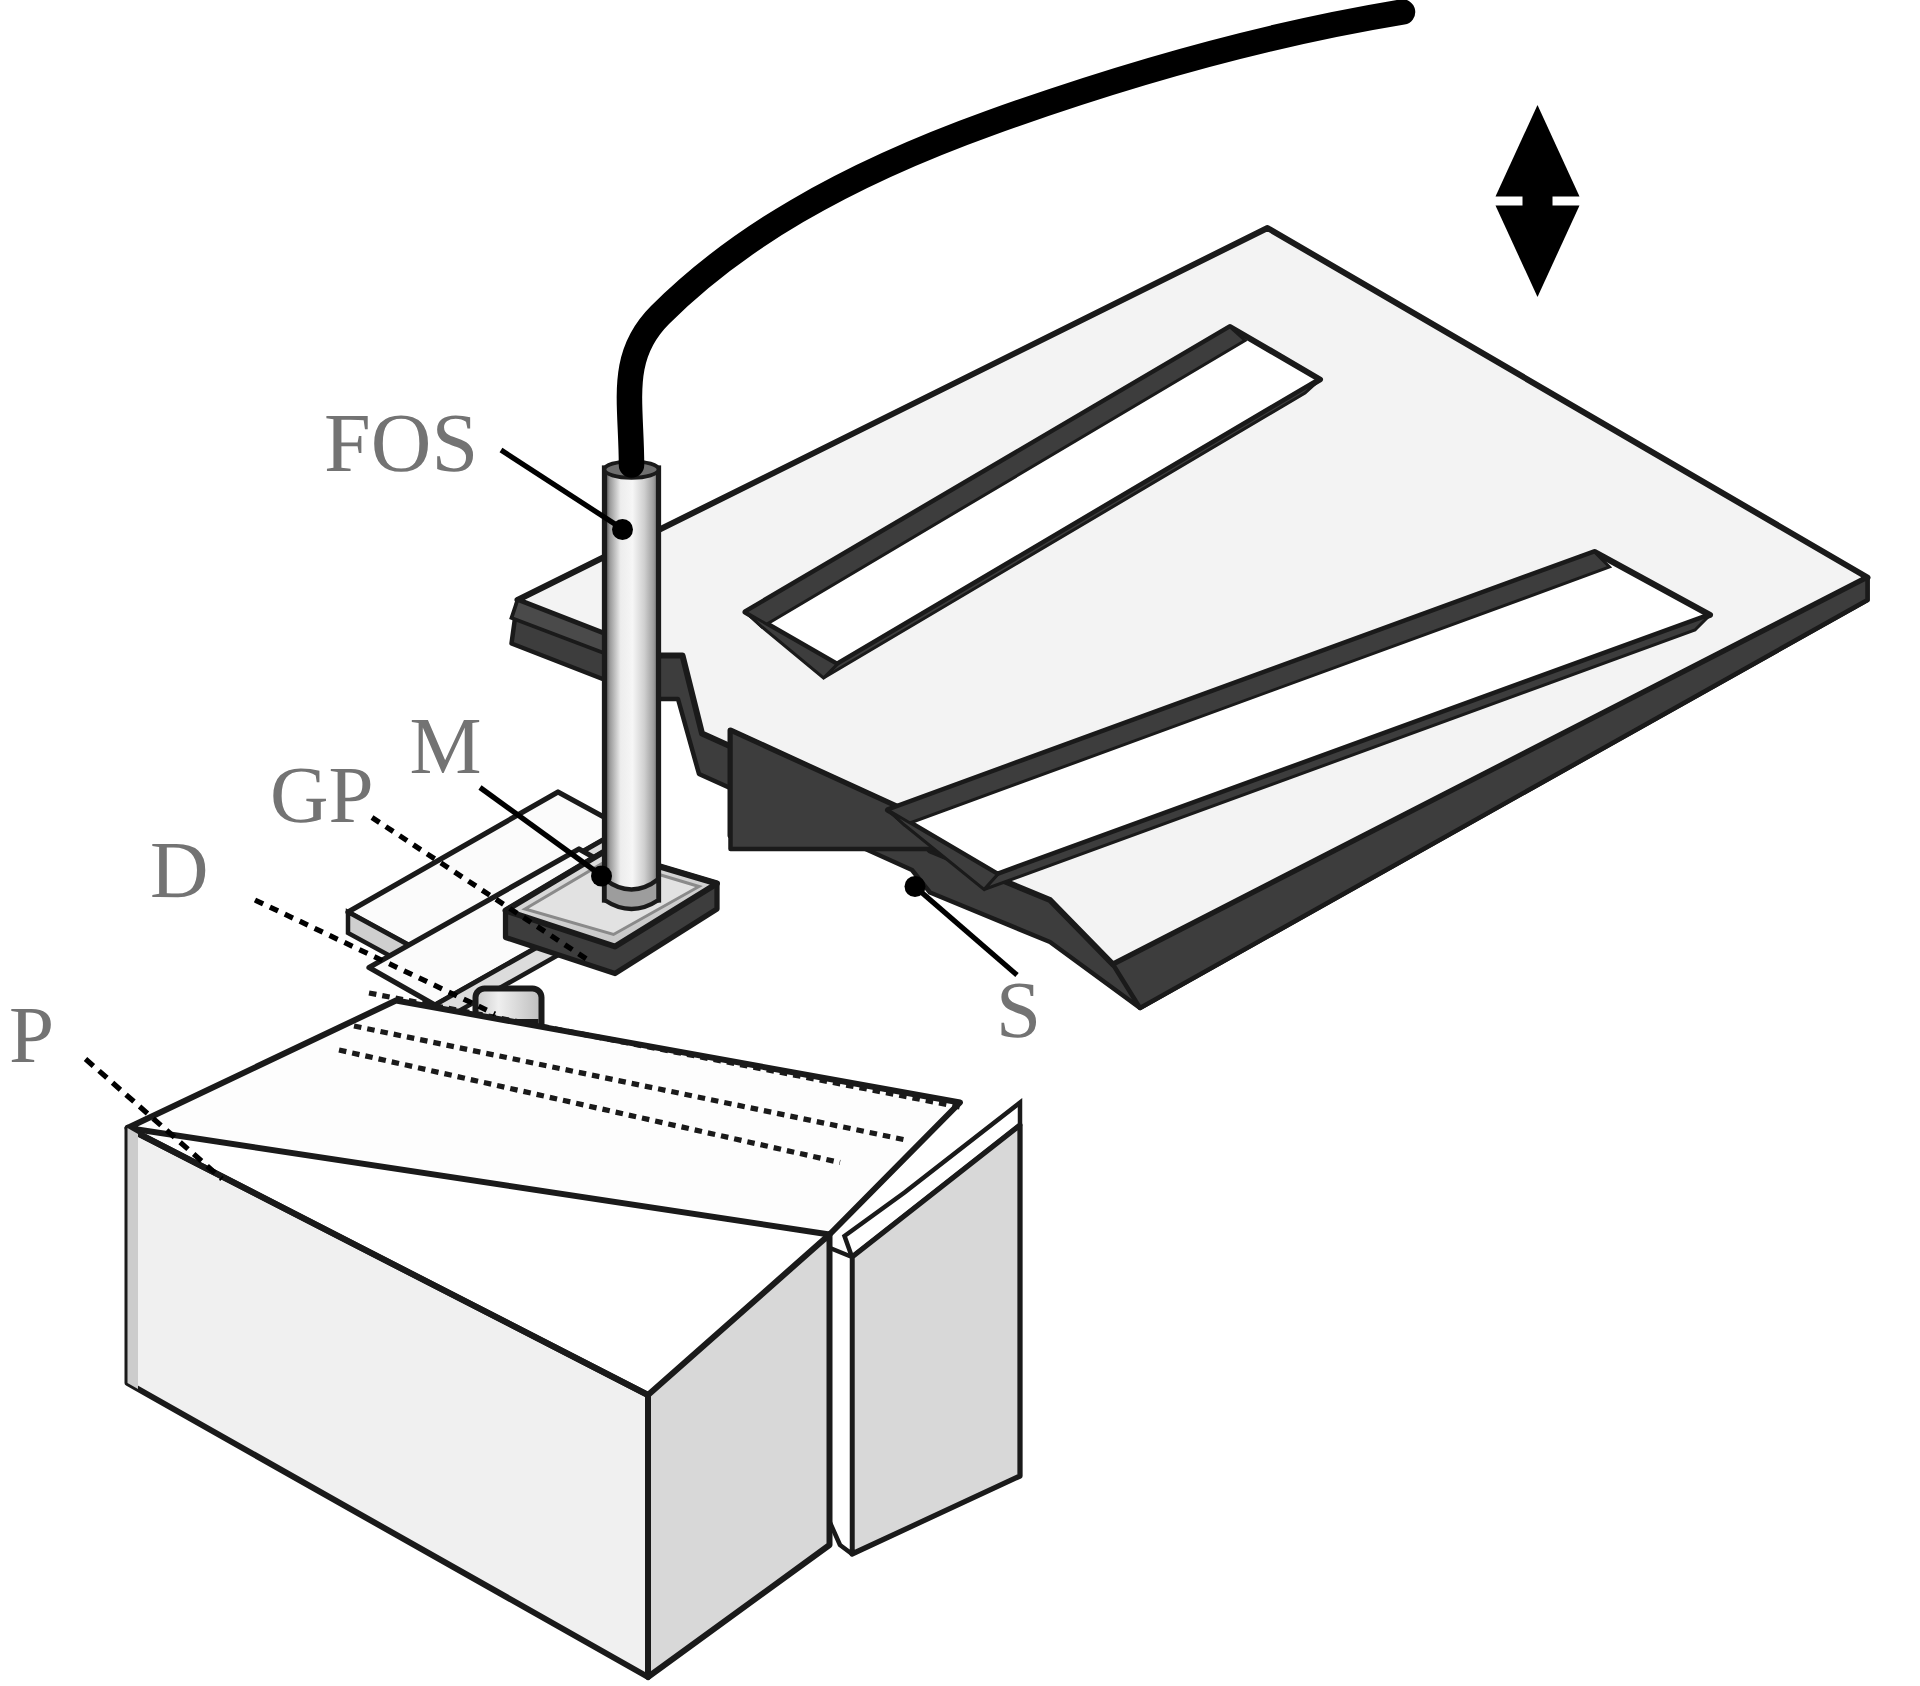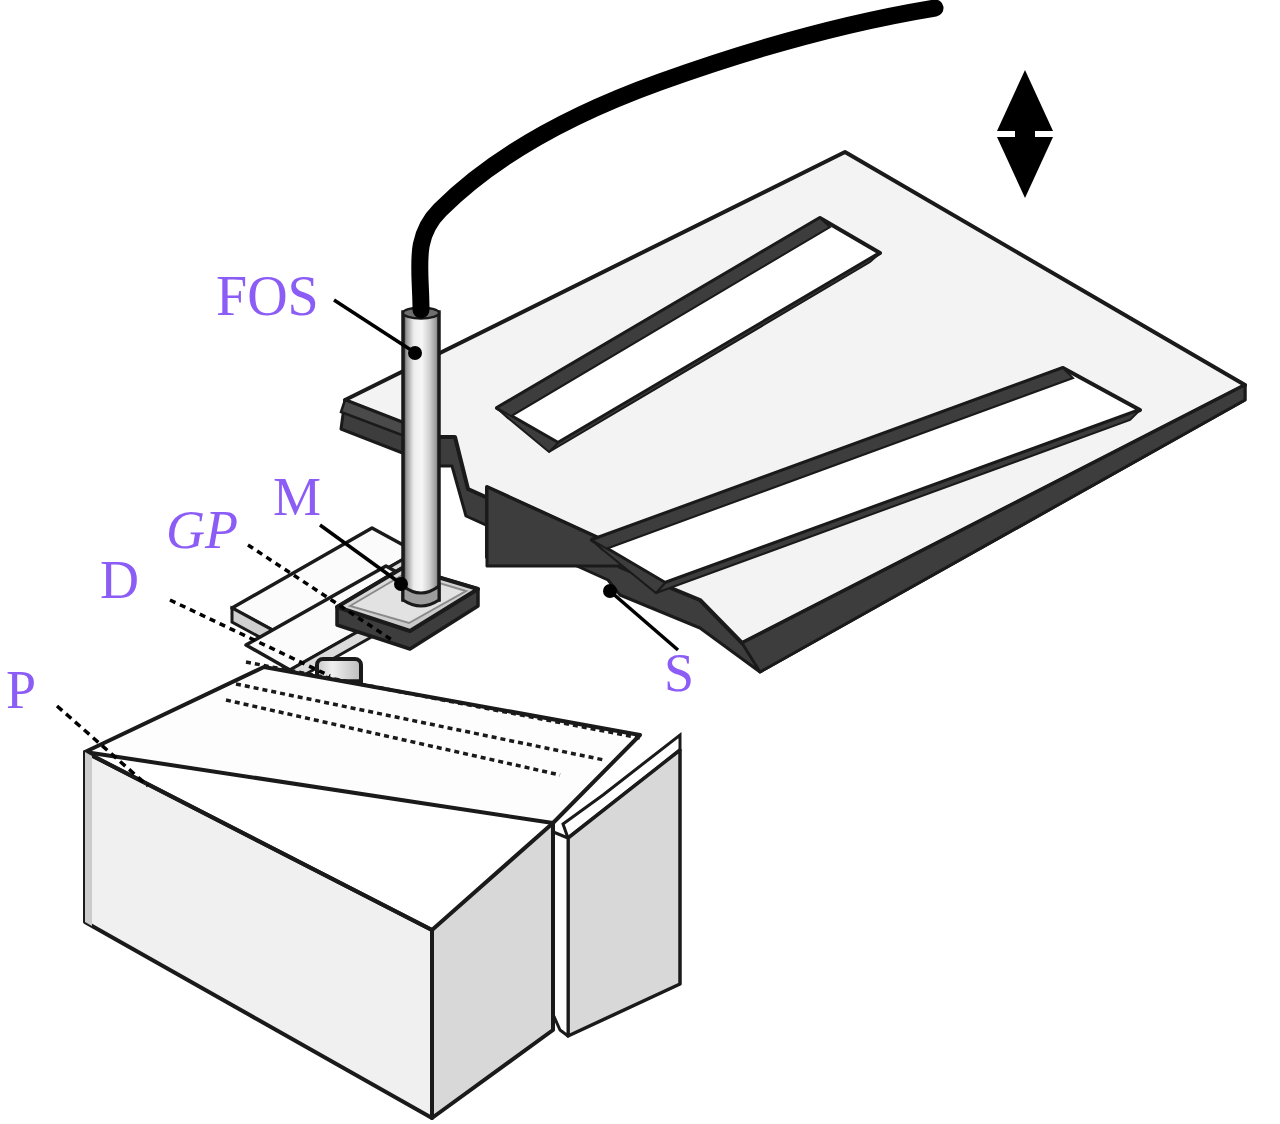--- a/index.html
+++ b/index.html
@@ -17,30 +17,30 @@
   }
   #diagram {
     position: absolute;
     left: 0;
     top: 0;
     width: 1280px;
     height: 1124px;
   }
   .lbl {
     position: absolute;
-    color: #8b5cf6;
+    color: #737373;
     font-family: "Liberation Serif", "DejaVu Serif", serif;
     font-weight: 400;
     line-height: 1;
     white-space: nowrap;
     user-select: none;
   }
   #lbl-fos { left: 216px; top: 268px; font-size: 56px; }
   #lbl-m   { left: 273px; top: 470px; font-size: 54px; }
-  #lbl-gp  { left: 166px; top: 503px; font-size: 54px; font-style: italic; }
+  #lbl-gp  { left: 180px; top: 503px; font-size: 54px; }
   #lbl-d   { left: 100px; top: 553px; font-size: 54px; }
   #lbl-p   { left: 6px;   top: 663px; font-size: 54px; }
   #lbl-s   { left: 664px; top: 646px; font-size: 54px; }
 </style>
 </head>
 <body>
 
 <div id="stage">
 
   <svg id="diagram" viewBox="0 0 1280 1124" xmlns="http://www.w3.org/2000/svg">

